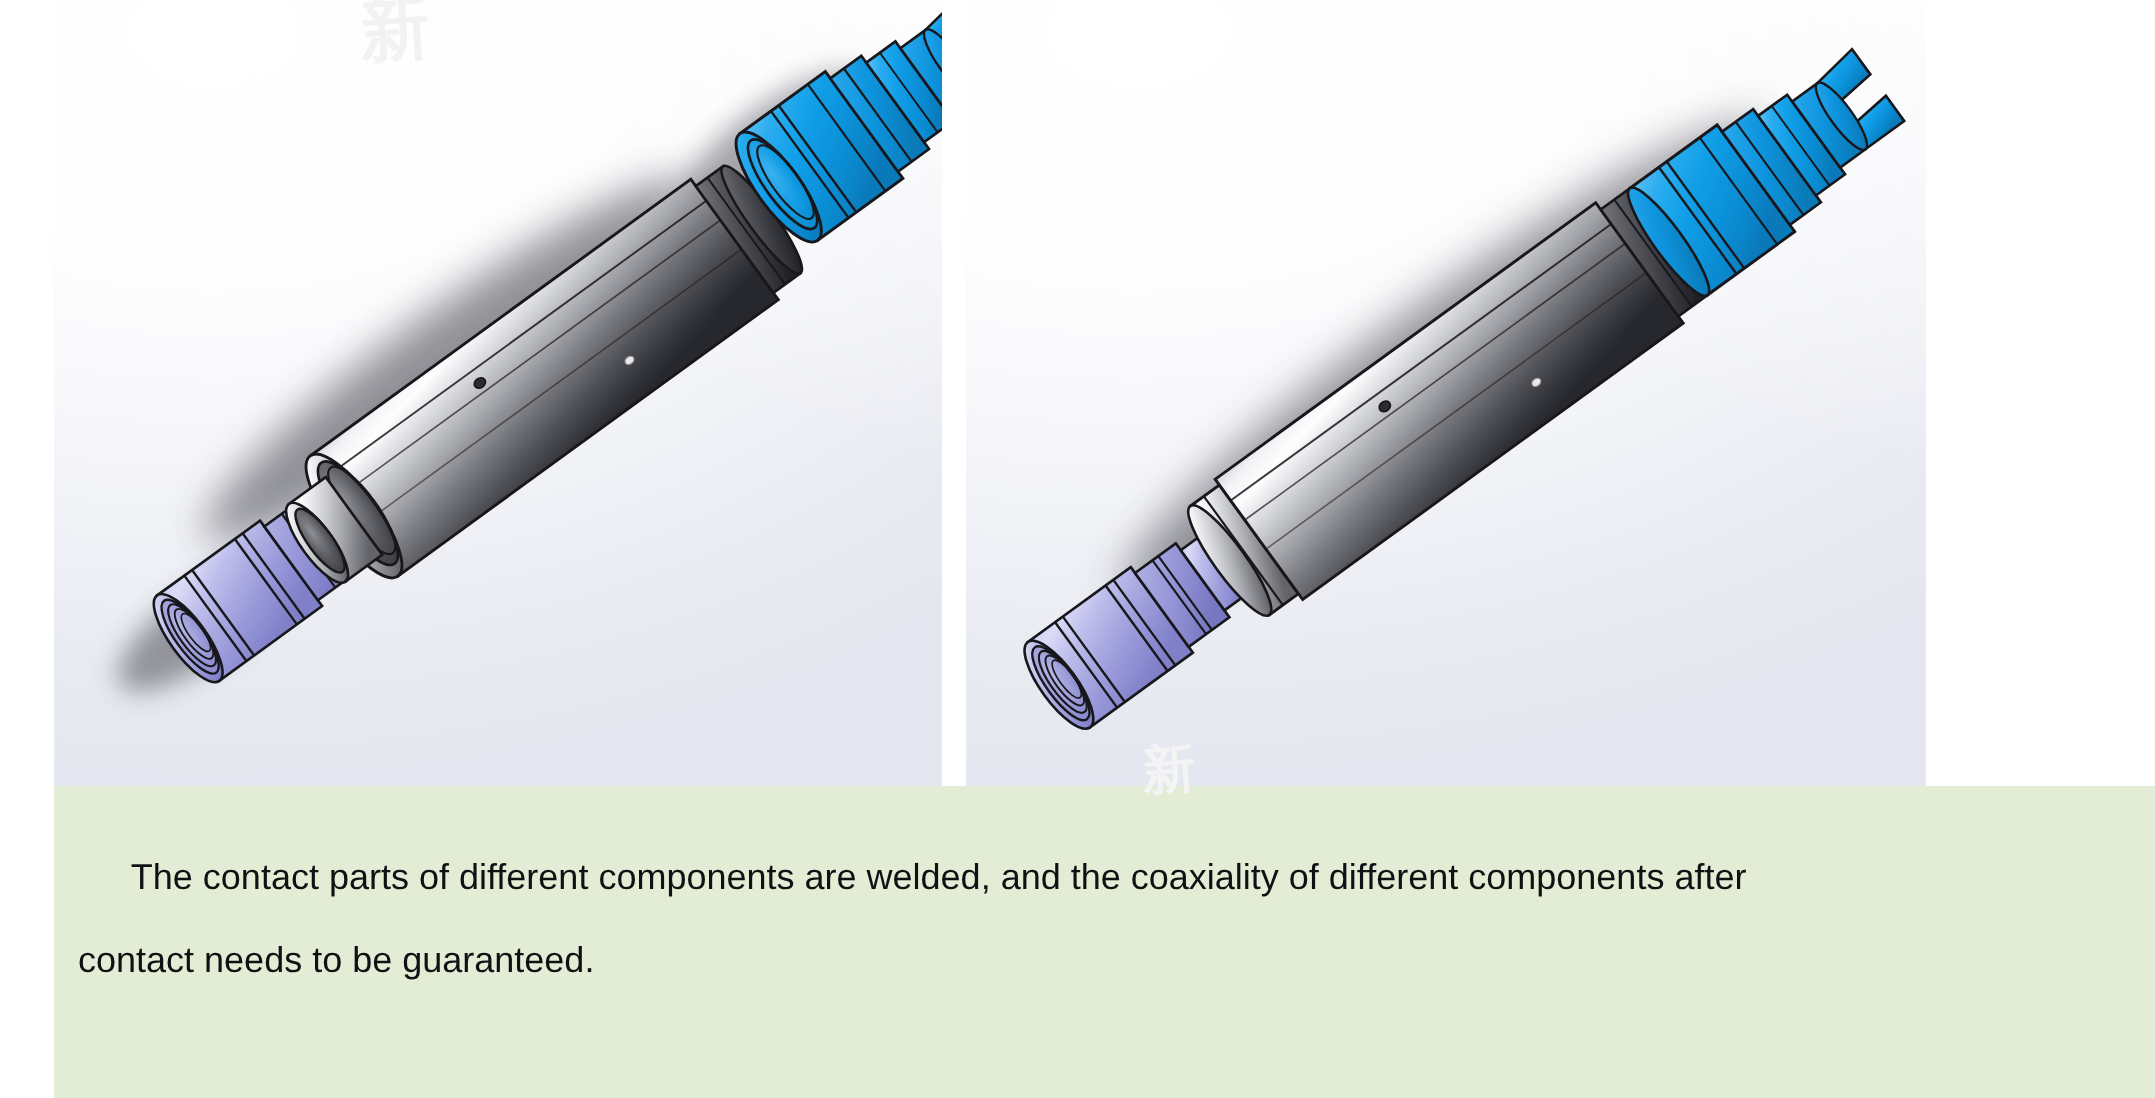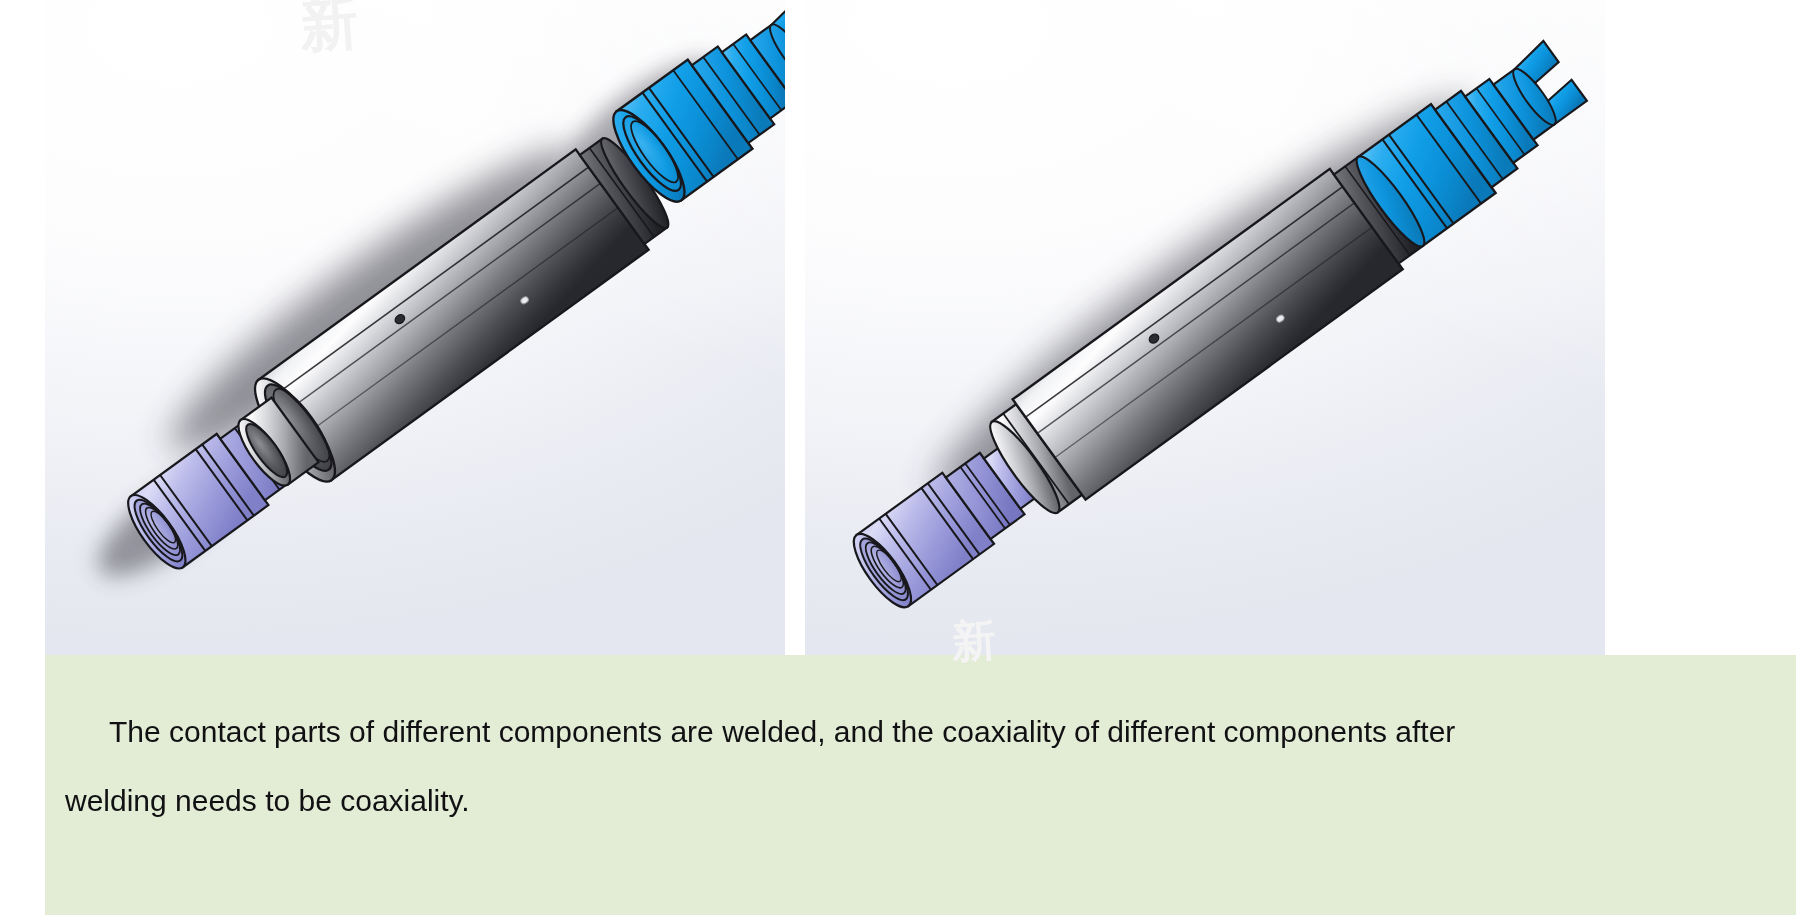--- a/index.html
+++ b/index.html
@@ -319,15 +319,15 @@
         <path d="M 788,-34 L 828,-40 L 828,-14 L 788,-10 Z" fill="url(#gBlueR)" stroke="#18181c" stroke-width="2.2"></path>
         <path d="M 788,12  L 828,8   L 828,34  L 788,34 Z" fill="url(#gBlueR)" stroke="#18181c" stroke-width="2.2"></path>
         <ellipse cx="788" cy="0" rx="9" ry="34" fill="url(#gBlueDarkR)" stroke="#18181c" stroke-width="2"></ellipse>
       </g>
     </g>
   </svg>
 </div>
 
 <div id="caption-band">
   <div id="caption-text">
-    <span class="indent"></span><span>The contact parts of different components are welded, and the coaxiality of different components after</span><br><span>welding needs to be coaxiality.</span>
+    <span class="indent"></span><span>The contact parts of different components are welded, and the coaxiality of different components after</span><br><span>contact needs to be guaranteed.</span>
   </div>
 </div>
 
 </body></html>

